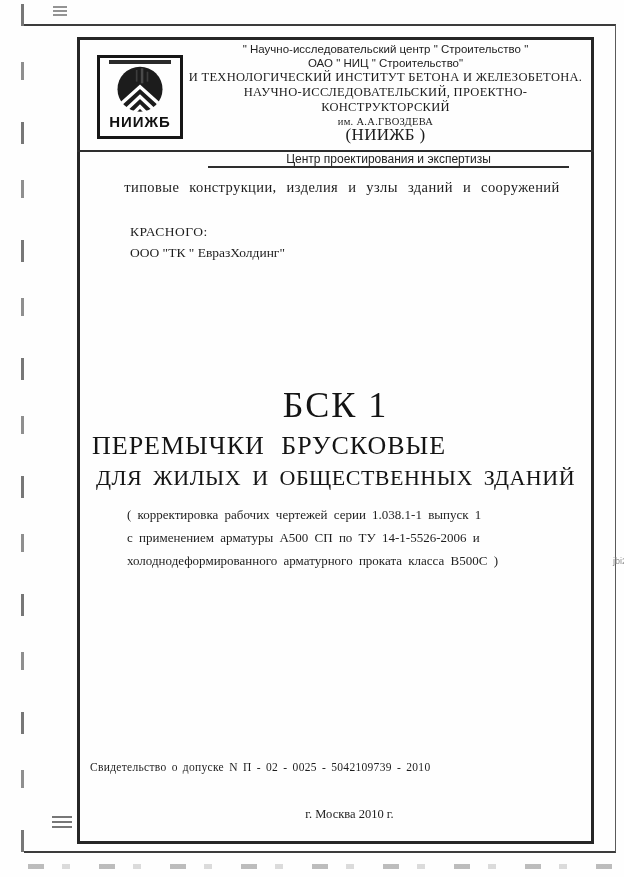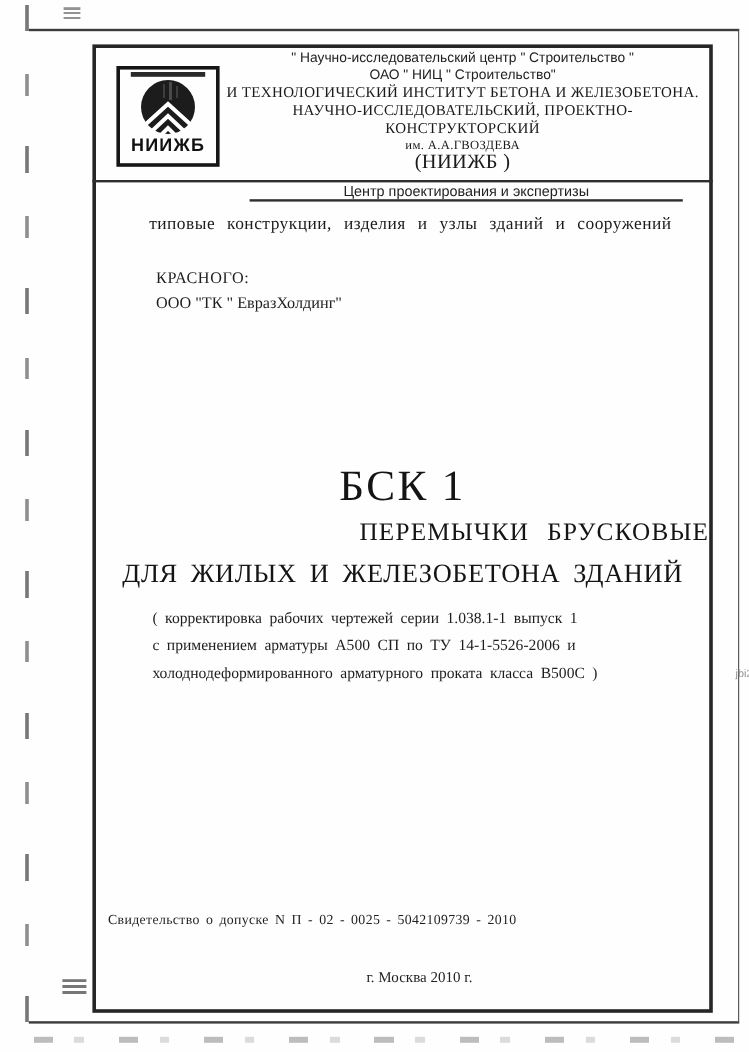--- a/index.html
+++ b/index.html
@@ -71,22 +71,22 @@
   }
 
   .customer-block{position:absolute;left:50px;top:181px;font-size:13.5px;line-height:21px;}
   .customer-label{letter-spacing:.5px;}
 
   .series-code{
     position:absolute;left:0;right:0;top:328px;text-align:center;
     font-size:36px;letter-spacing:2px;color:#141414;margin-top:16px;
   }
   .title-line-1{
-    position:absolute;left:0;right:0;top:391px;text-align:right;
-    font-size:21px;letter-spacing:1px;word-spacing:9px;color:#141414;
+    position:absolute;left:12px;right:0;top:391px;text-align:left;
+    font-size:26px;letter-spacing:1px;word-spacing:9px;color:#141414;
   }
   .title-line-2{
     position:absolute;left:0;right:0;top:425px;text-align:center;
     font-size:22px;letter-spacing:.5px;word-spacing:5px;color:#141414;
   }
   .note-block{
     position:absolute;left:47px;top:463px;font-size:13px;line-height:23px;
     color:#1d1d1d;word-spacing:3px;
   }
   .certificate-line{position:absolute;left:10px;top:721px;font-size:11.5px;letter-spacing:.3px;word-spacing:2px;}
@@ -148,21 +148,21 @@
     <div class="department-row">Центр проектирования и экспертизы</div>
     <div class="scope-line">типовые конструкции, изделия и узлы зданий и сооружений</div>
 
     <div class="customer-block">
       <div class="customer-label">КРАСНОГО:</div>
       <div class="customer-name">ООО "ТК " ЕвразХолдинг"</div>
     </div>
 
     <div class="series-code">БСК 1</div>
     <div class="title-line-1">ПЕРЕМЫЧКИ БРУСКОВЫЕ</div>
-    <div class="title-line-2">ДЛЯ ЖИЛЫХ И ЖЕЛЕЗОБЕТОНА ЗДАНИЙ</div>
+    <div class="title-line-2">ДЛЯ ЖИЛЫХ И ОБЩЕСТВЕННЫХ ЗДАНИЙ</div>
 
     <div class="note-block">
       <div>( корректировка рабочих чертежей серии 1.038.1-1 выпуск 1</div>
       <div>с применением арматуры А500 СП по ТУ 14-1-5526-2006 и</div>
       <div>холоднодеформированного арматурного проката класса В500С )</div>
     </div>
 
     <div class="certificate-line">Свидетельство о допуске N П - 02 - 0025 - 5042109739 - 2010</div>
     <div class="place-year">г. Москва 2010 г.</div>
   </div>

